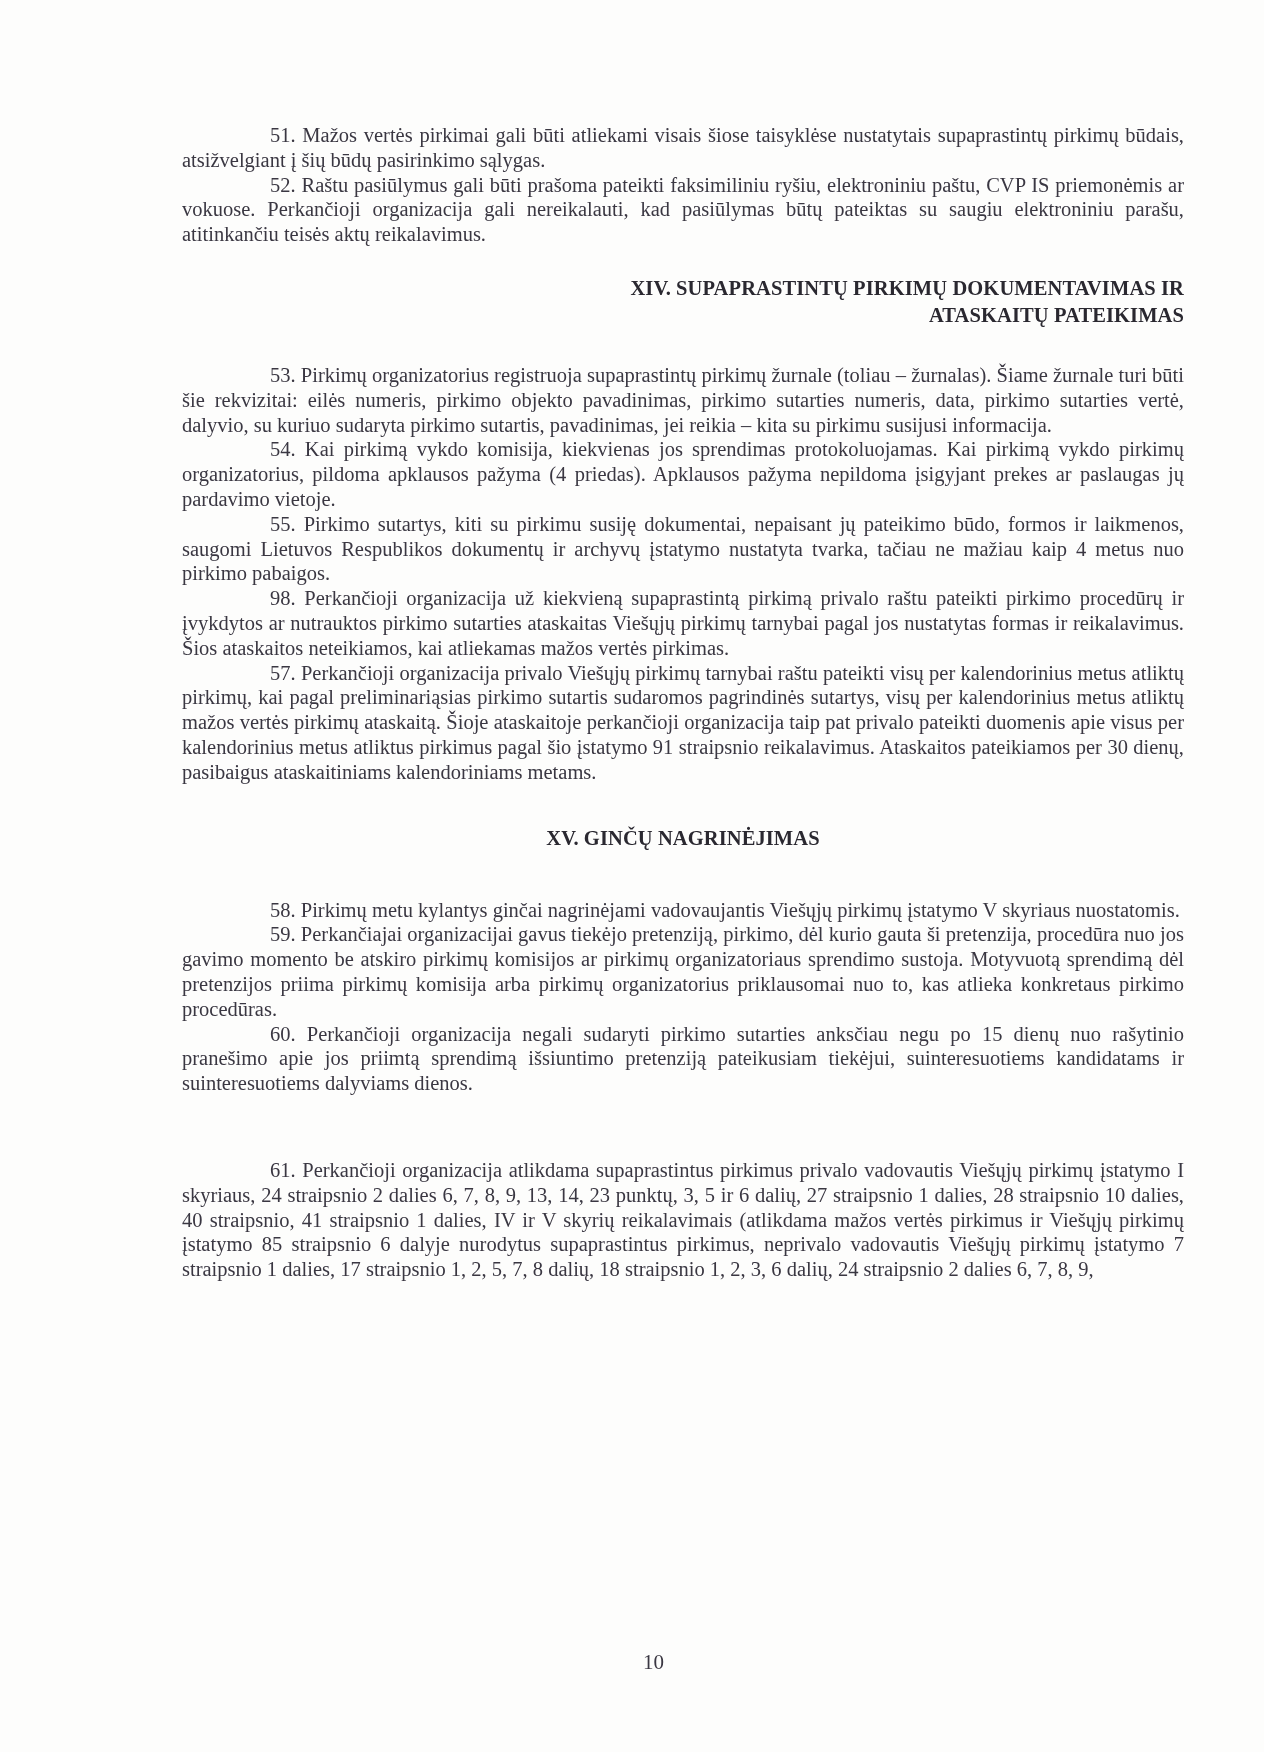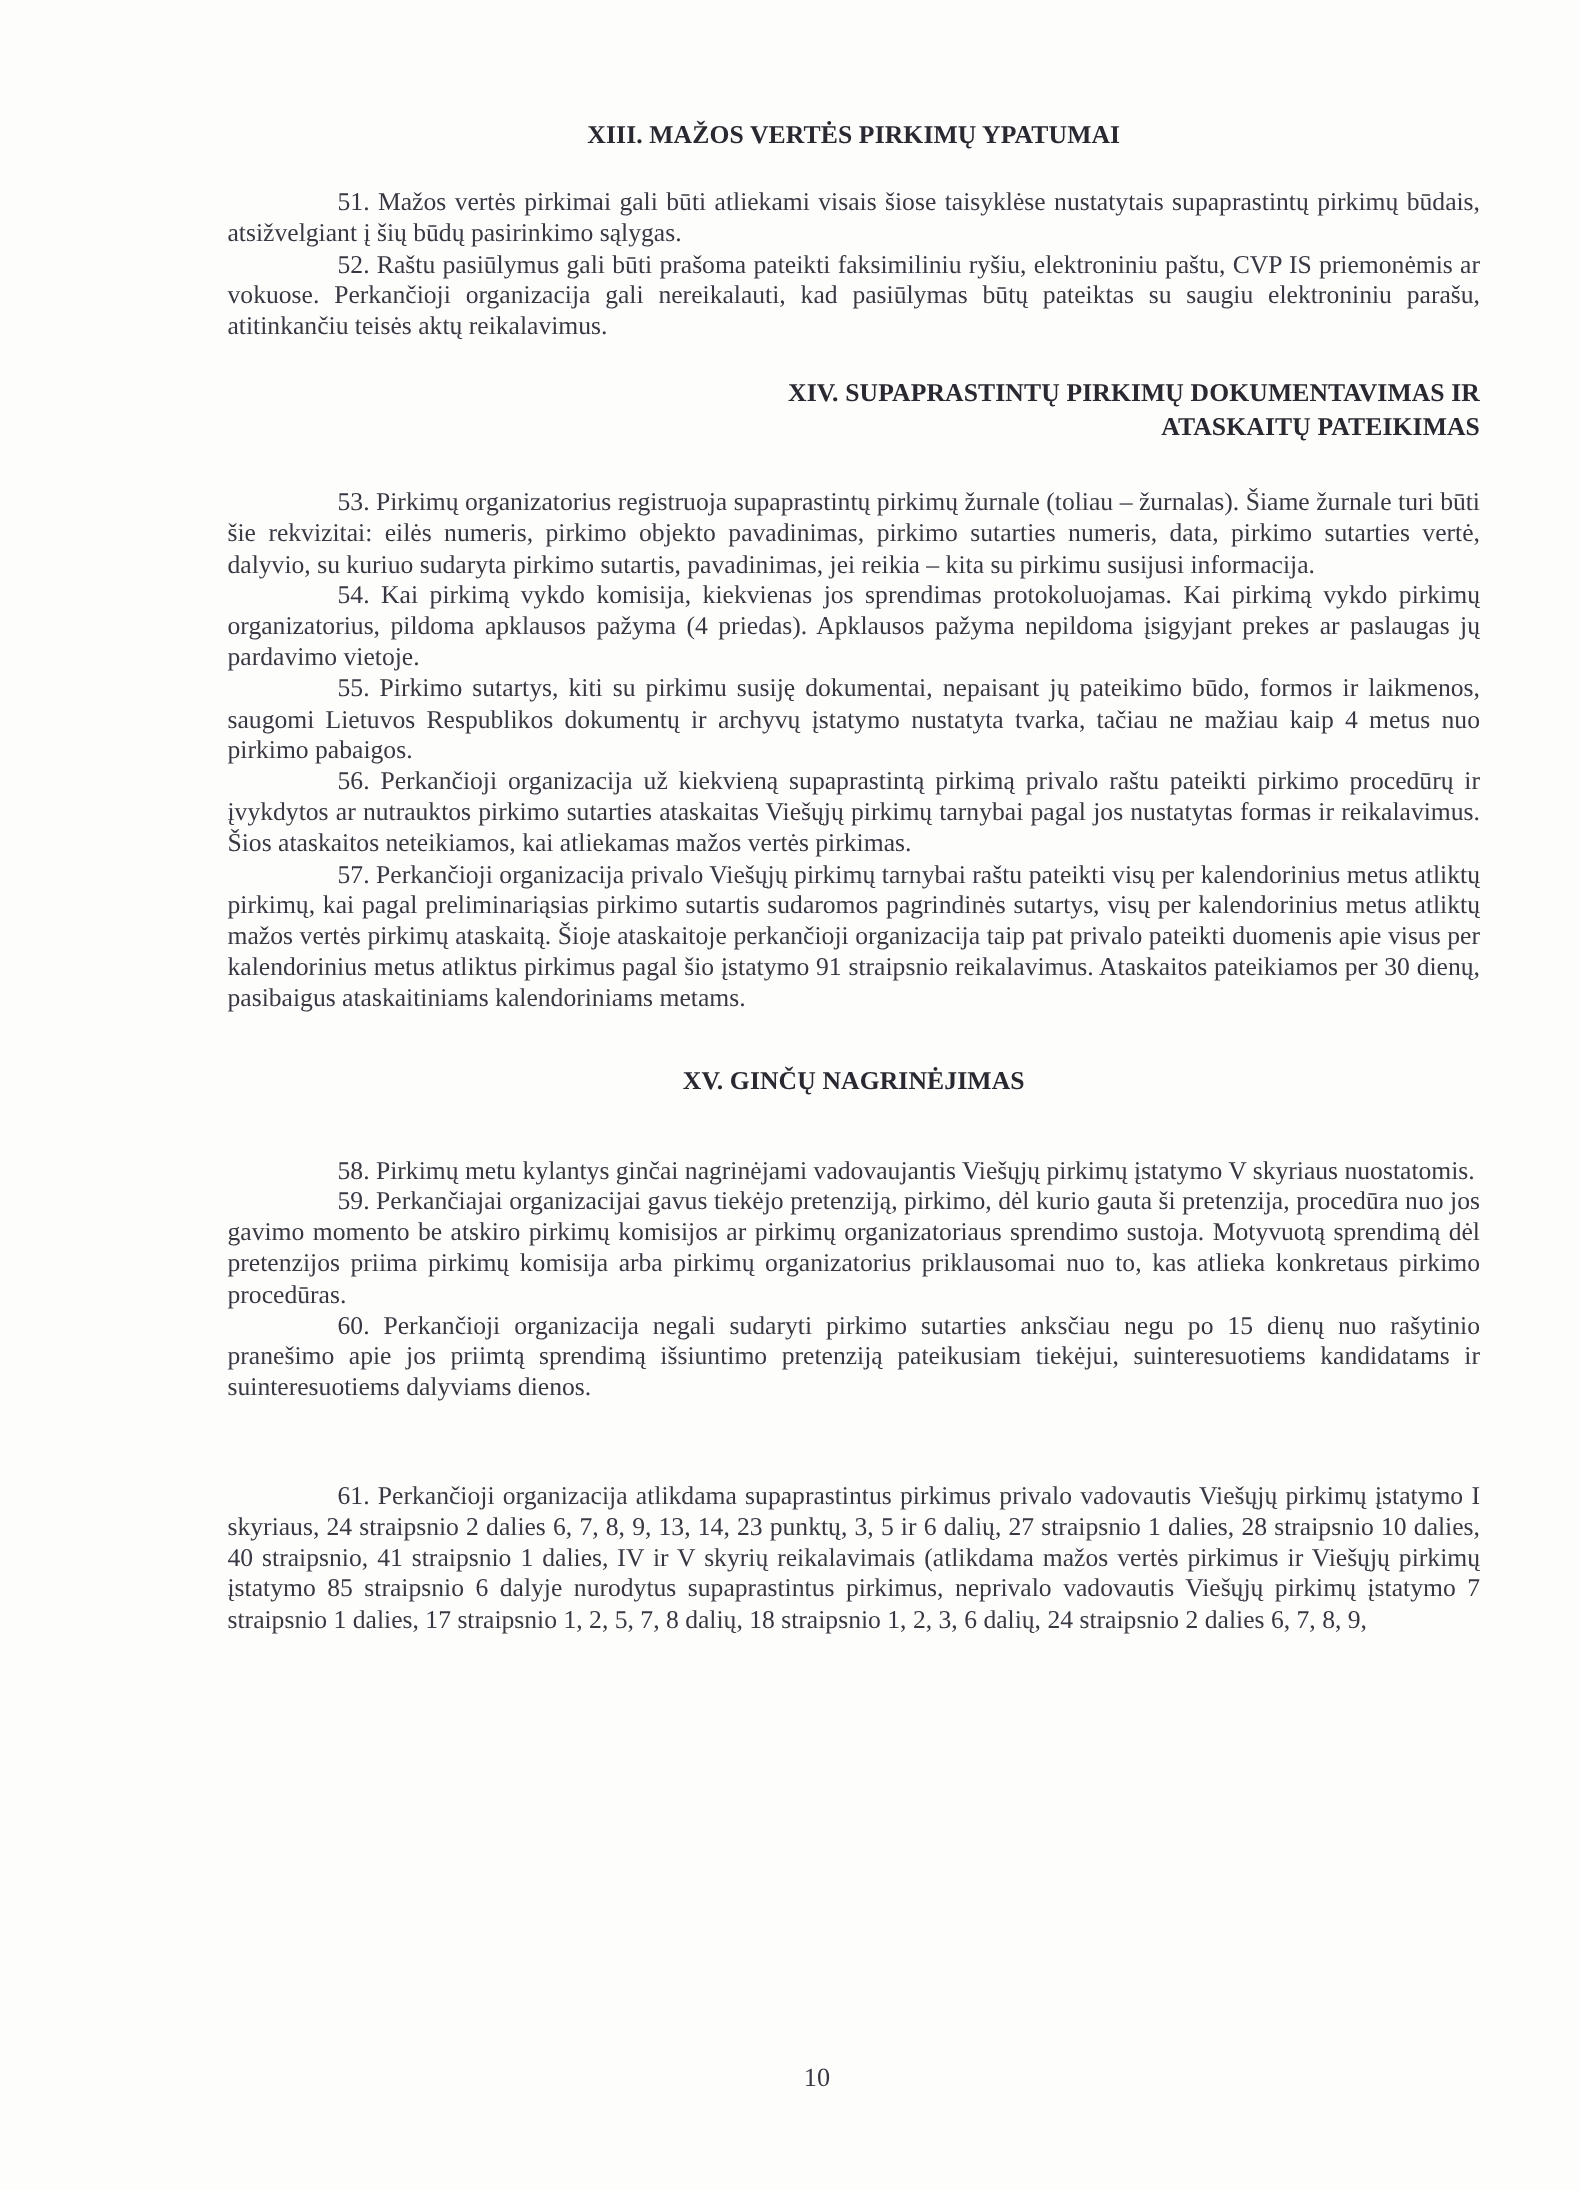--- a/index.html
+++ b/index.html
@@ -46,40 +46,37 @@
     color: #3a3742;
     padding-left: 43px;
   }
 </style>
 </head>
 <body>
 
 <div class="page">
 
   <section>
-    <h2 class="heading" style="margin:0 0 0 0;">
-      <span class="heading-line">XIII. MAŽOS VERTĖS PIRKIMŲ YPATUMAI</span>
-    </h2>
     <div class="gap-h1"></div>
     <p class="para">51. Mažos vertės pirkimai gali būti atliekami visais šiose taisyklėse nustatytais supaprastintų pirkimų būdais, atsižvelgiant į šių būdų pasirinkimo sąlygas.</p>
     <p class="para">52. Raštu pasiūlymus gali būti prašoma pateikti faksimiliniu ryšiu, elektroniniu paštu, CVP IS priemonėmis ar vokuose. Perkančioji organizacija gali nereikalauti, kad pasiūlymas būtų pateiktas su saugiu elektroniniu parašu, atitinkančiu teisės aktų reikalavimus.</p>
   </section>
 
   <div class="gap-b"></div>
 
   <section>
     <h2 class="heading" style="margin:0;text-align:right;">
       <span class="heading-line">XIV. SUPAPRASTINTŲ PIRKIMŲ DOKUMENTAVIMAS IR</span>
       <span class="heading-line">ATASKAITŲ PATEIKIMAS</span>
     </h2>
     <div class="gap-h2"></div>
     <p class="para">53. Pirkimų organizatorius registruoja supaprastintų pirkimų žurnale (toliau – žurnalas). Šiame žurnale turi būti šie rekvizitai: eilės numeris, pirkimo objekto pavadinimas, pirkimo sutarties numeris, data, pirkimo sutarties vertė, dalyvio, su kuriuo sudaryta pirkimo sutartis, pavadinimas, jei reikia – kita su pirkimu susijusi informacija.</p>
     <p class="para">54. Kai pirkimą vykdo komisija, kiekvienas jos sprendimas protokoluojamas. Kai pirkimą vykdo pirkimų organizatorius, pildoma apklausos pažyma (4 priedas). Apklausos pažyma nepildoma įsigyjant prekes ar paslaugas jų pardavimo vietoje.</p>
     <p class="para">55. Pirkimo sutartys, kiti su pirkimu susiję dokumentai, nepaisant jų pateikimo būdo, formos ir laikmenos, saugomi Lietuvos Respublikos dokumentų ir archyvų įstatymo nustatyta tvarka, tačiau ne mažiau kaip 4 metus nuo pirkimo pabaigos.</p>
-    <p class="para">56. Perkančioji organizacija už kiekvieną supaprastintą pirkimą privalo raštu pateikti pirkimo procedūrų ir įvykdytos ar nutrauktos pirkimo sutarties ataskaitas Viešųjų pirkimų tarnybai pagal jos nustatytas formas ir reikalavimus. Šios ataskaitos neteikiamos, kai atliekamas mažos vertės pirkimas.</p>
+    <p class="para">98. Perkančioji organizacija už kiekvieną supaprastintą pirkimą privalo raštu pateikti pirkimo procedūrų ir įvykdytos ar nutrauktos pirkimo sutarties ataskaitas Viešųjų pirkimų tarnybai pagal jos nustatytas formas ir reikalavimus. Šios ataskaitos neteikiamos, kai atliekamas mažos vertės pirkimas.</p>
     <p class="para">57. Perkančioji organizacija privalo Viešųjų pirkimų tarnybai raštu pateikti visų per kalendorinius metus atliktų pirkimų, kai pagal preliminariąsias pirkimo sutartis sudaromos pagrindinės sutartys, visų per kalendorinius metus atliktų mažos vertės pirkimų ataskaitą. Šioje ataskaitoje perkančioji organizacija taip pat privalo pateikti duomenis apie visus per kalendorinius metus atliktus pirkimus pagal šio įstatymo 91 straipsnio reikalavimus. Ataskaitos pateikiamos per 30 dienų, pasibaigus ataskaitiniams kalendoriniams metams.</p>
   </section>
 
   <div class="gap-b"></div>
 
   <section>
     <h2 class="heading" style="margin:12px;">
       <span class="heading-line">XV. GINČŲ NAGRINĖJIMAS</span>
     </h2>
     <div class="gap-h2"></div>

